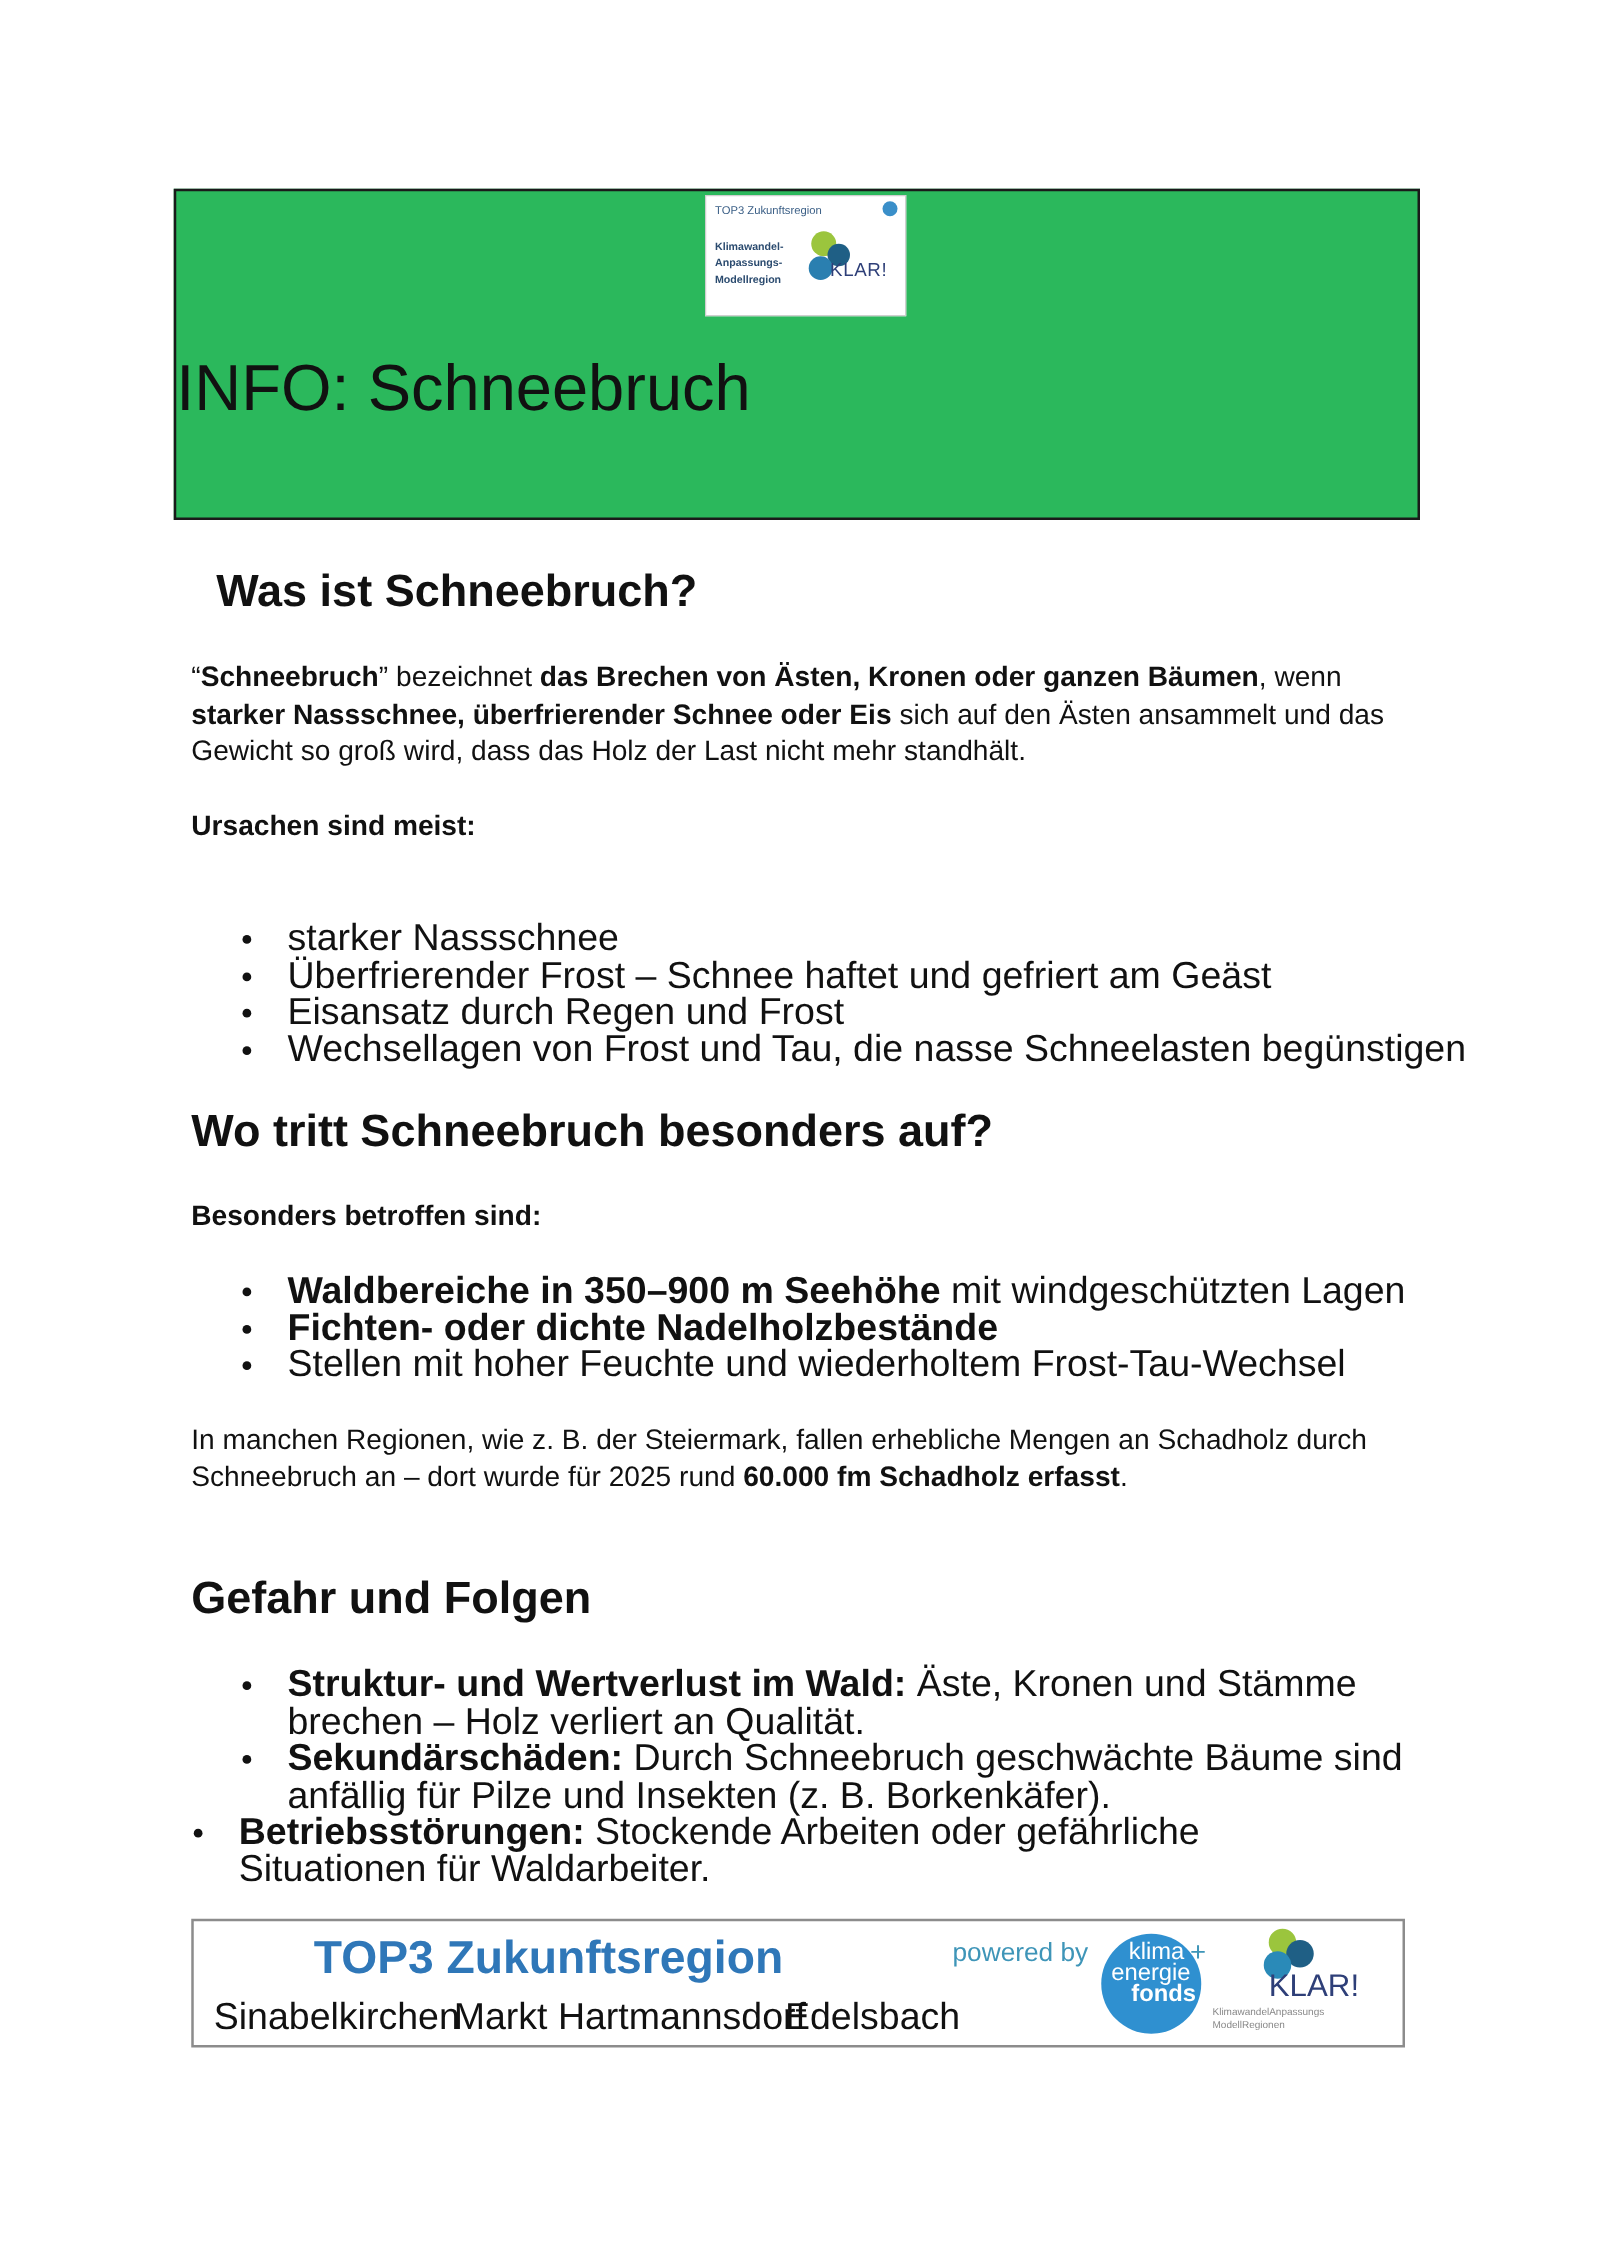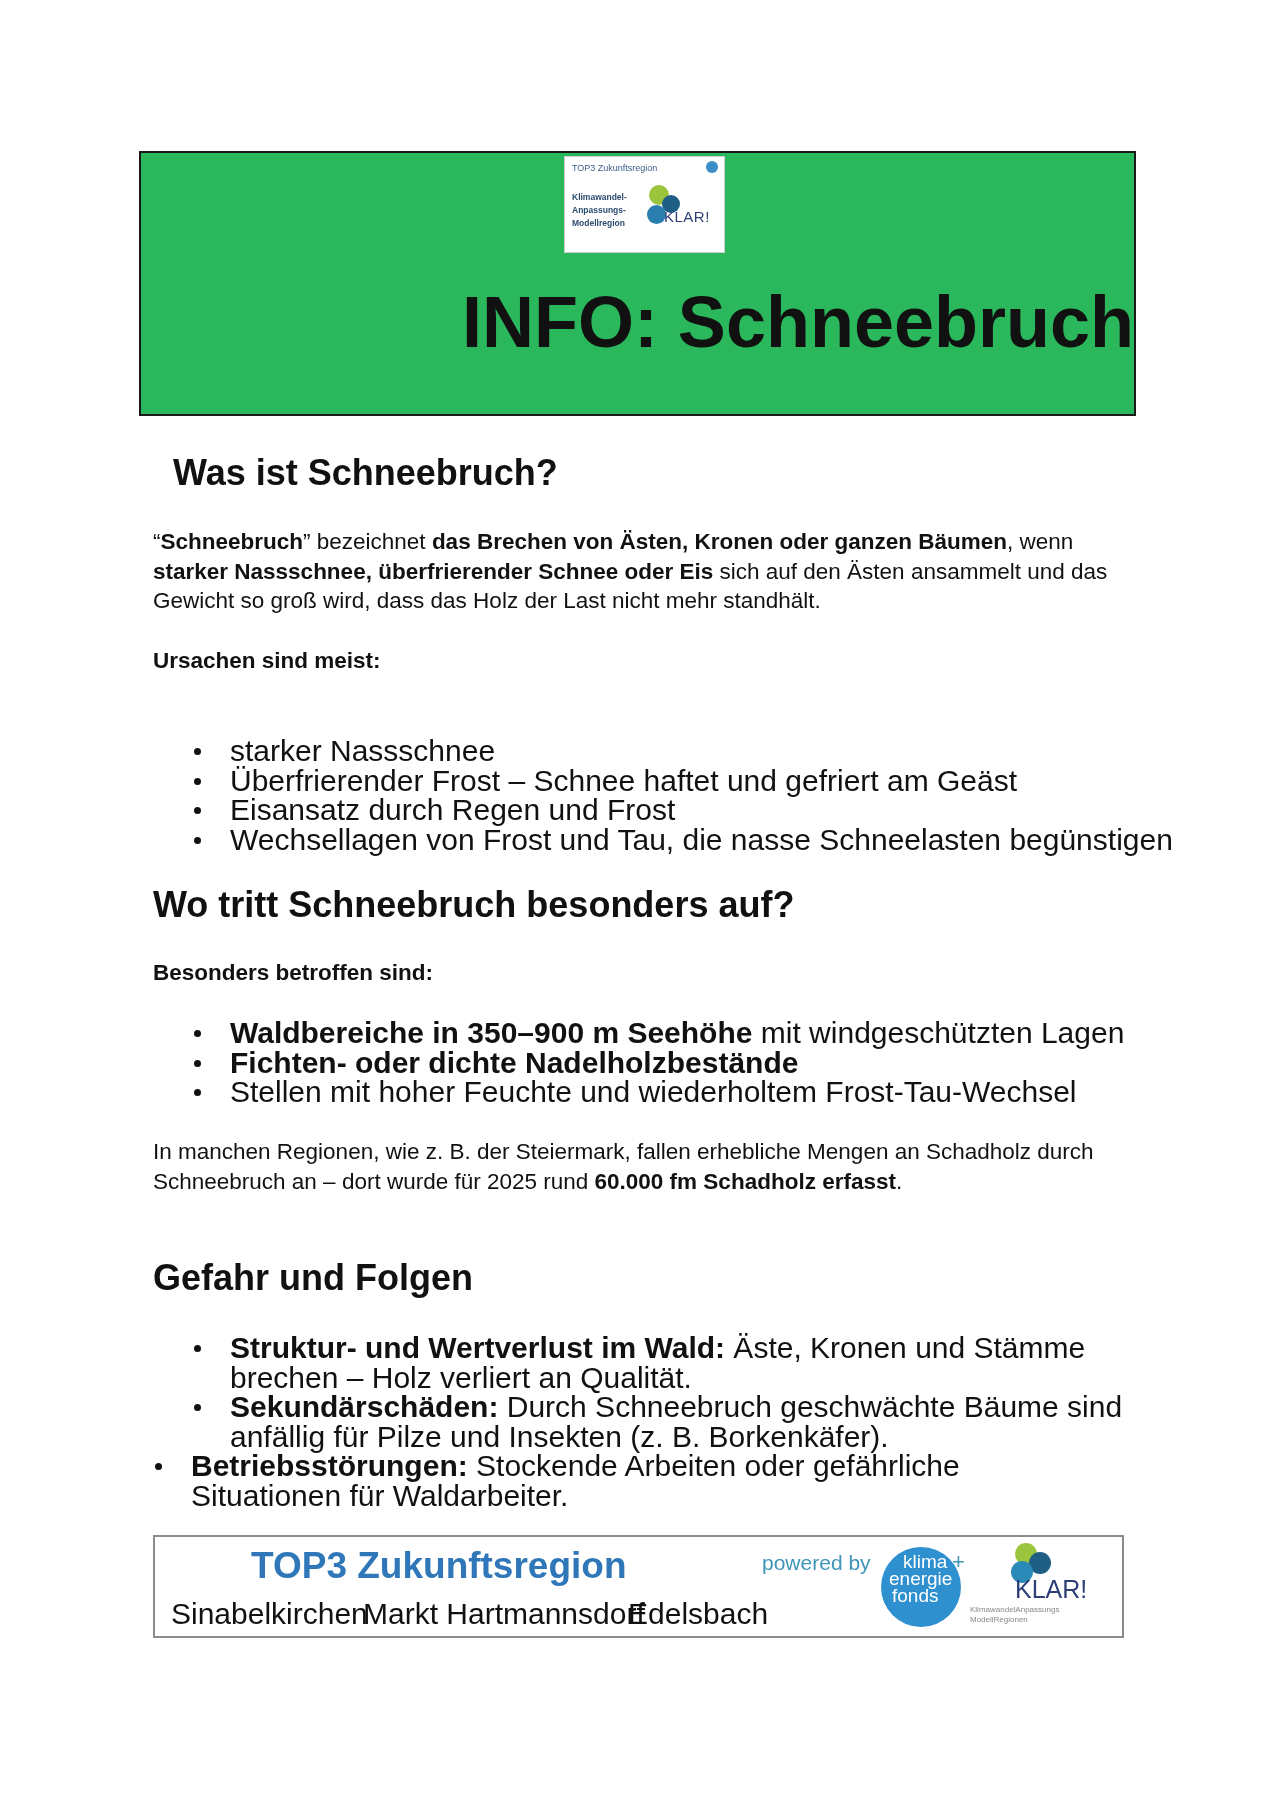--- a/index.html
+++ b/index.html
@@ -25,22 +25,22 @@
     background: #3a8fc9;
   }
   #header-logo .klima {
     position: absolute; left: 7px; top: 34px; font-size: 8.5px; font-weight: bold; color: #2b4b6f; line-height: 13px;
   }
   .circ { position: absolute; border-radius: 50%; }
   #header-logo .klar-text {
     position: absolute; left: 99px; top: 51px; font-size: 15px; color: #2e3f78; letter-spacing: 0.5px;
   }
   #header-title {
-    left: 0; top: 128px; width: 993px; text-align: right;
-    font-size: 72px; font-weight: bold; color: #111; letter-spacing: 0px;
+    left: 0; top: 128px; width: 993px; text-align: left;
+    font-size: 52px; font-weight: normal; color: #111; letter-spacing: 0px;
   }
   h2 {
     margin: 0; font-size: 36px; font-weight: bold; color: #111; position: absolute; left: 153px;
   }
   .para {
     position: absolute; left: 153px; width: 980px; font-size: 22.5px; line-height: 29.5px; color: #111;
   }
   .sub {
     position: absolute; left: 153px; font-size: 22.5px; font-weight: bold; color: #111;
   }
@@ -124,21 +124,21 @@
 
 <div id="footer-box" class="abs">
   <div id="footer-title" class="abs">TOP3 Zukunftsregion</div>
   <span class="town" style="left:16px;">Sinabelkirchen</span>
   <span class="town" style="left:208px;">Markt Hartmannsdorf</span>
   <span class="town" style="left:473px;">Edelsbach</span>
   <div id="powered" class="abs">powered by</div>
   <div id="kef-circle" class="abs">
     <span class="kef-text" style="left:22px;top:6px;">klima</span>
     <span class="kef-text" style="left:8px;top:23px;">energie</span>
-    <span class="kef-text" style="left:11px;top:40px;">fonds</span>
+    <span class="kef-text" style="left:24px;top:40px;font-weight:bold;">fonds</span>
   </div>
   <div id="kef-plus" class="abs">+</div>
   <span class="circ" style="left:860px;top:6px;width:22px;height:22px;background:#9bc53d;"></span>
   <span class="circ" style="left:874px;top:15px;width:22px;height:22px;background:#1f5f85;"></span>
   <span class="circ" style="left:856px;top:24px;width:22px;height:22px;background:#2a8ab8;"></span>
   <div id="klar2-text" class="abs">KLAR!</div>
   <div id="klar2-sub" class="abs">
     <div>KlimawandelAnpassungs</div>
     <div>ModellRegionen</div>
   </div>

